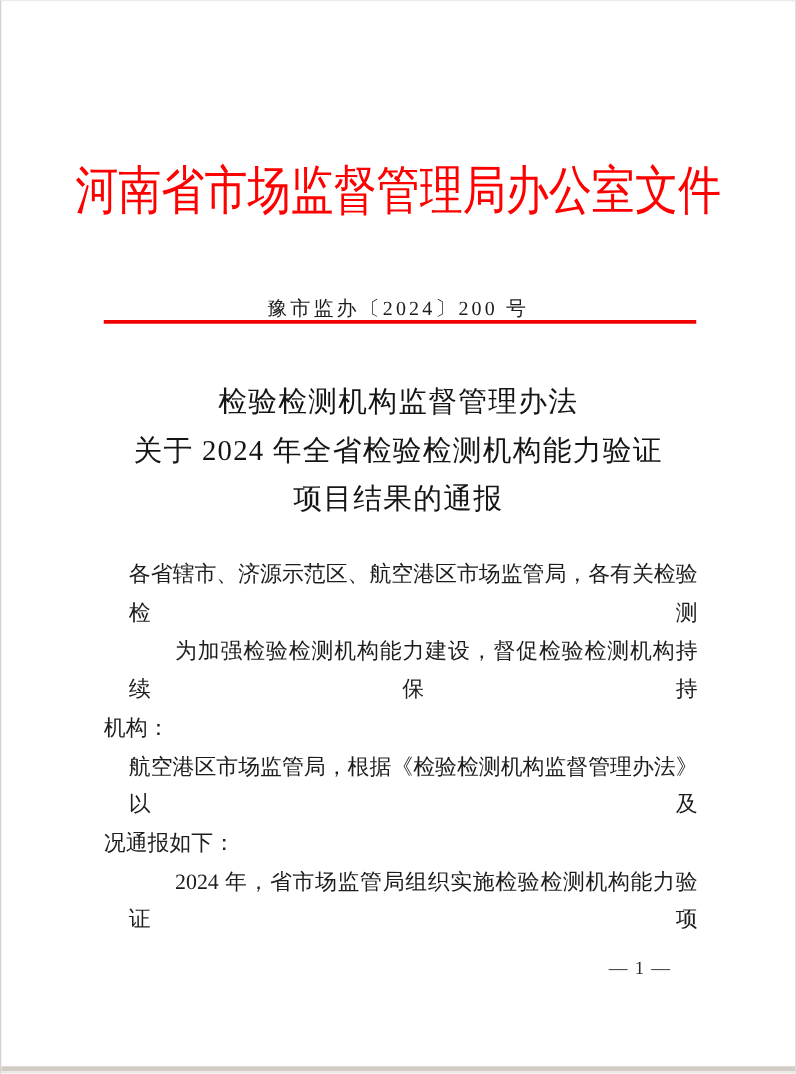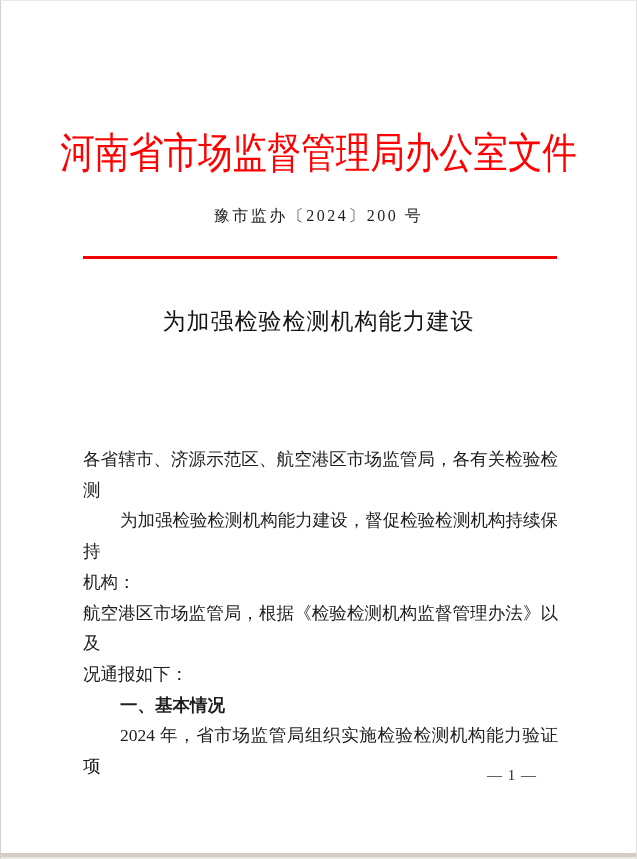--- a/index.html
+++ b/index.html
@@ -43,21 +43,21 @@
     font-size: 42px;
     line-height: 52px;
     font-weight: 400;
     white-space: nowrap;
     color: #ff0000;
     transform: scaleX(0.82);
     transform-origin: 50% 50%;
   }
   .doc-number {
     position: absolute;
-    top: 204px;
+    top: 236px;
     left: 0;
     width: 100%;
     text-align: center;
     font-size: 16px;
     line-height: 22px;
     letter-spacing: 2.5px;
     color: #1d1d1f;
   }
   .red-rule {
     position: absolute;
@@ -84,20 +84,21 @@
     left: 82px;
     width: 475px;
     font-size: 17.5px;
     line-height: 30.7px;
     color: #1d1d1f;
   }
   .bline { min-height: 30.7px; }
   .just {
     text-align: justify;
     text-align-last: justify;
+    margin-left: 20px;
   }
   .indent { text-indent: 37px; }
   .heading {
     font-family: "Liberation Sans", "DejaVu Sans", sans-serif;
     font-weight: 700;
     font-size: 17.5px;
   }
   .page-number {
     position: absolute;
     top: 766px;
@@ -112,30 +113,31 @@
 
 <div class="page">
 
   <div class="header-banner">河南省市场监督管理局办公室文件</div>
 
   <div class="doc-number">豫市监办〔2024〕200 号</div>
 
   <div class="red-rule"></div>
 
   <div class="doc-title">
-    <div class="title-line">为加强检验检测机构能力建设</div>
+    <div class="title-line">检验检测机构监督管理办法</div>
+    <div class="title-line">关于 2024 年全省检验检测机构能力验证</div>
+    <div class="title-line">项目结果的通报</div>
   </div>
 
   <div class="body-block">
     <div class="bline just">各省辖市、济源示范区、航空港区市场监管局，各有关检验检测</div>
     <div class="bline just indent">为加强检验检测机构能力建设，督促检验检测机构持续保持</div>
     <div class="bline">机构：</div>
     <div class="bline just">航空港区市场监管局，根据《检验检测机构监督管理办法》以及</div>
     <div class="bline">况通报如下：</div>
-    <div class="bline heading indent">一、基本情况</div>
     <div class="bline just indent">2024 年，省市场监管局组织实施检验检测机构能力验证项</div>
 
   </div>
 
   <div class="page-number">— 1 —</div>
 
   <div class="bottom-edge-dark"></div>
   <div class="bottom-edge-light"></div>
 
 </div>

